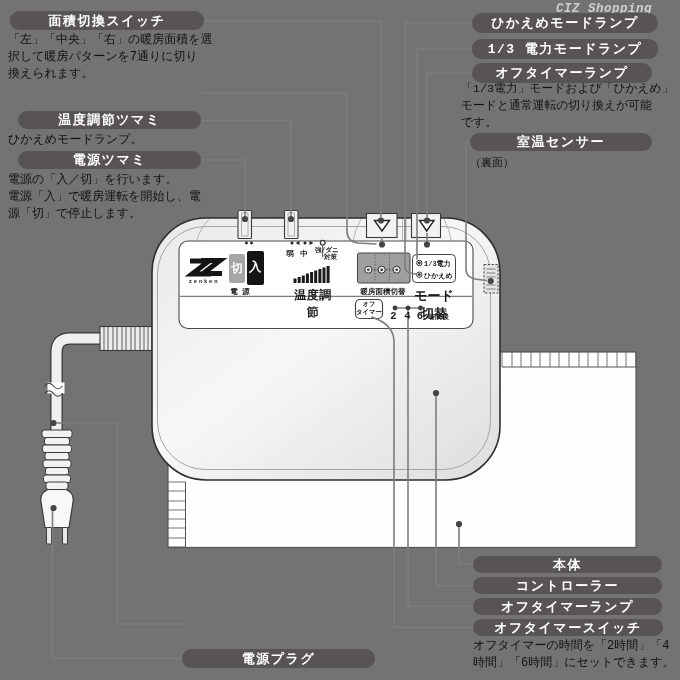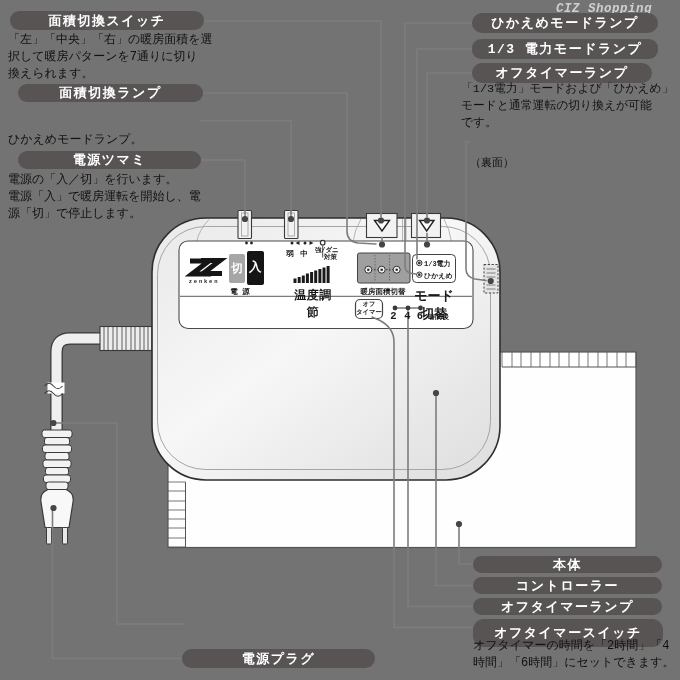--- a/index.html
+++ b/index.html
@@ -196,39 +196,40 @@
     <circle cx="53.5" cy="508" r="3.1"></circle>
   </g>
 </svg>
 
 <div class="watermark">CIZ Shopping Site</div>
 
 <div class="pill" style="left:10px;top:11px;width:194px;height:19px;">面積切換スイッチ</div>
 <div class="desc" style="left:8px;top:32px;width:232px;">「左」「中央」「右」の暖房面積を選
 択して暖房パターンを7通りに切り
 換えられます。</div>
-<div class="pill" style="left:18px;top:84px;width:185px;height:18px;">面積切換ランプ</div>
+<div class="pill" style="left:18px;top:111px;width:183px;height:18px;">温度調節ツマミ</div>
 <div class="desc" style="left:8px;top:132px;width:232px;">ひかえめモードランプ。</div>
 <div class="pill" style="left:18px;top:151px;width:183px;height:18px;">電源ツマミ</div>
 <div class="desc" style="left:8px;top:172px;width:232px;">電源の「入／切」を行います。
 電源「入」で暖房運転を開始し、電
 源「切」で停止します。</div>
 
 <div class="pill" style="left:472px;top:13px;width:186px;height:20px;">ひかえめモードランプ</div>
 <div class="pill" style="left:472px;top:39px;width:186px;height:20px;border-radius:9px;">1/3 電力モードランプ</div>
 <div class="pill" style="left:472px;top:63px;width:180px;height:20px;">オフタイマーランプ</div>
 <div class="desc" style="left:461px;top:81px;width:218px;font-size:11.8px;">「1/3電力」モードおよび「ひかえめ」
 モードと通常運転の切り換えが可能
 です。</div>
+<div class="pill" style="left:470px;top:133px;width:182px;height:18px;">室温センサー</div>
 <div class="desc" style="left:470px;top:155px;width:100px;font-size:11px;">（裏面）</div>
 
 <div class="pill" style="left:473px;top:556px;width:189px;height:17px;">本体</div>
 <div class="pill" style="left:473px;top:577px;width:189px;height:17px;">コントローラー</div>
 <div class="pill" style="left:473px;top:598px;width:189px;height:17px;">オフタイマーランプ</div>
-<div class="pill" style="left:473px;top:619px;width:190px;height:28px;">オフタイマースイッチ</div>
+<div class="pill" style="left:473px;top:619px;width:190px;height:17px;">オフタイマースイッチ</div>
 <div class="desc" style="left:473px;top:638px;width:206px;">オフタイマーの時間を「2時間」「4
 時間」「6時間」にセットできます。</div>
 
 <div class="pill" style="left:182px;top:649px;width:193px;height:19px;">電源プラグ</div>
 
 <div class="plabel" style="left:186px;top:277.5px;width:36px;font-size:5.5px;letter-spacing:1.8px;">zenken</div>
 <div class="btn-off">切</div>
 <div class="btn-on">入</div>
 <div class="plabel" style="left:227px;top:286.5px;width:26px;font-size:7.5px;">電 源</div>
 <div class="plabel" style="left:285px;top:248.5px;width:10px;font-size:7.5px;">弱</div>

